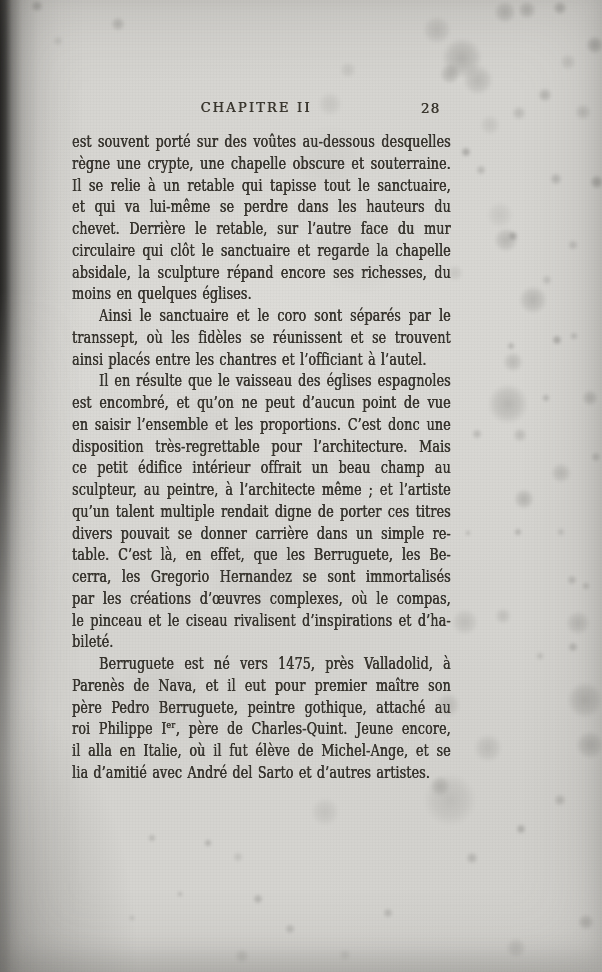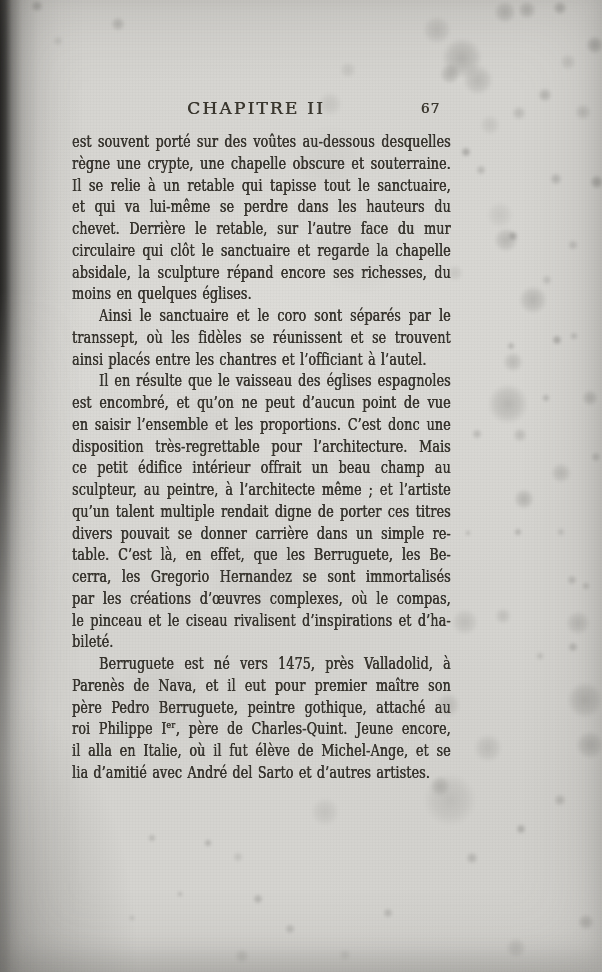--- a/index.html
+++ b/index.html
@@ -36,21 +36,21 @@
   .corner-wash {
     position: absolute; left: 0; bottom: 0; width: 140px; height: 280px;
     background: radial-gradient(ellipse at 0% 100%, rgba(112,111,107,0.40), rgba(112,111,107,0) 70%);
   }
   .running-head {
     position: absolute; left: 72px; top: 100px; width: 368px; height: 18px;
     color: #3a372f;
   }
   .chapter-title {
     text-align: center;
-    font-size: 17px; line-height: 16px; letter-spacing: 2.2px;
+    font-size: 13px; line-height: 16px; letter-spacing: 2.2px;
     text-shadow: 0.5px 0 0 currentColor;
   }
   .page-number {
     position: absolute; right: 0; top: 0;
     font-size: 13.5px; line-height: 16px; letter-spacing: 1px;
     text-shadow: 0.5px 0 0 currentColor;
   }
   .text-block {
     position: absolute; left: 72px; top: 131px; width: 505px;
     transform: scaleX(0.75); transform-origin: 0 0;
@@ -74,21 +74,21 @@
   }
 </style>
 </head>
 <body>
 
 <div class="page">
   <div class="grain"></div>
 
   <div class="running-head">
     <div class="chapter-title">CHAPITRE II</div>
-    <div class="page-number">67</div>
+    <div class="page-number">28</div>
   </div>
 
   <div class="text-block">
 
   <div class="line">est souvent porté sur des voûtes au-dessous desquelles</div>
       <div class="line">règne une crypte, une chapelle obscure et souterraine.</div>
       <div class="line">Il se relie à un retable qui tapisse tout le sanctuaire,</div>
       <div class="line">et qui va lui-même se perdre dans les hauteurs du</div>
       <div class="line">chevet. Derrière le retable, sur l’autre face du mur</div>
       <div class="line">circulaire qui clôt le sanctuaire et regarde la chapelle</div>

